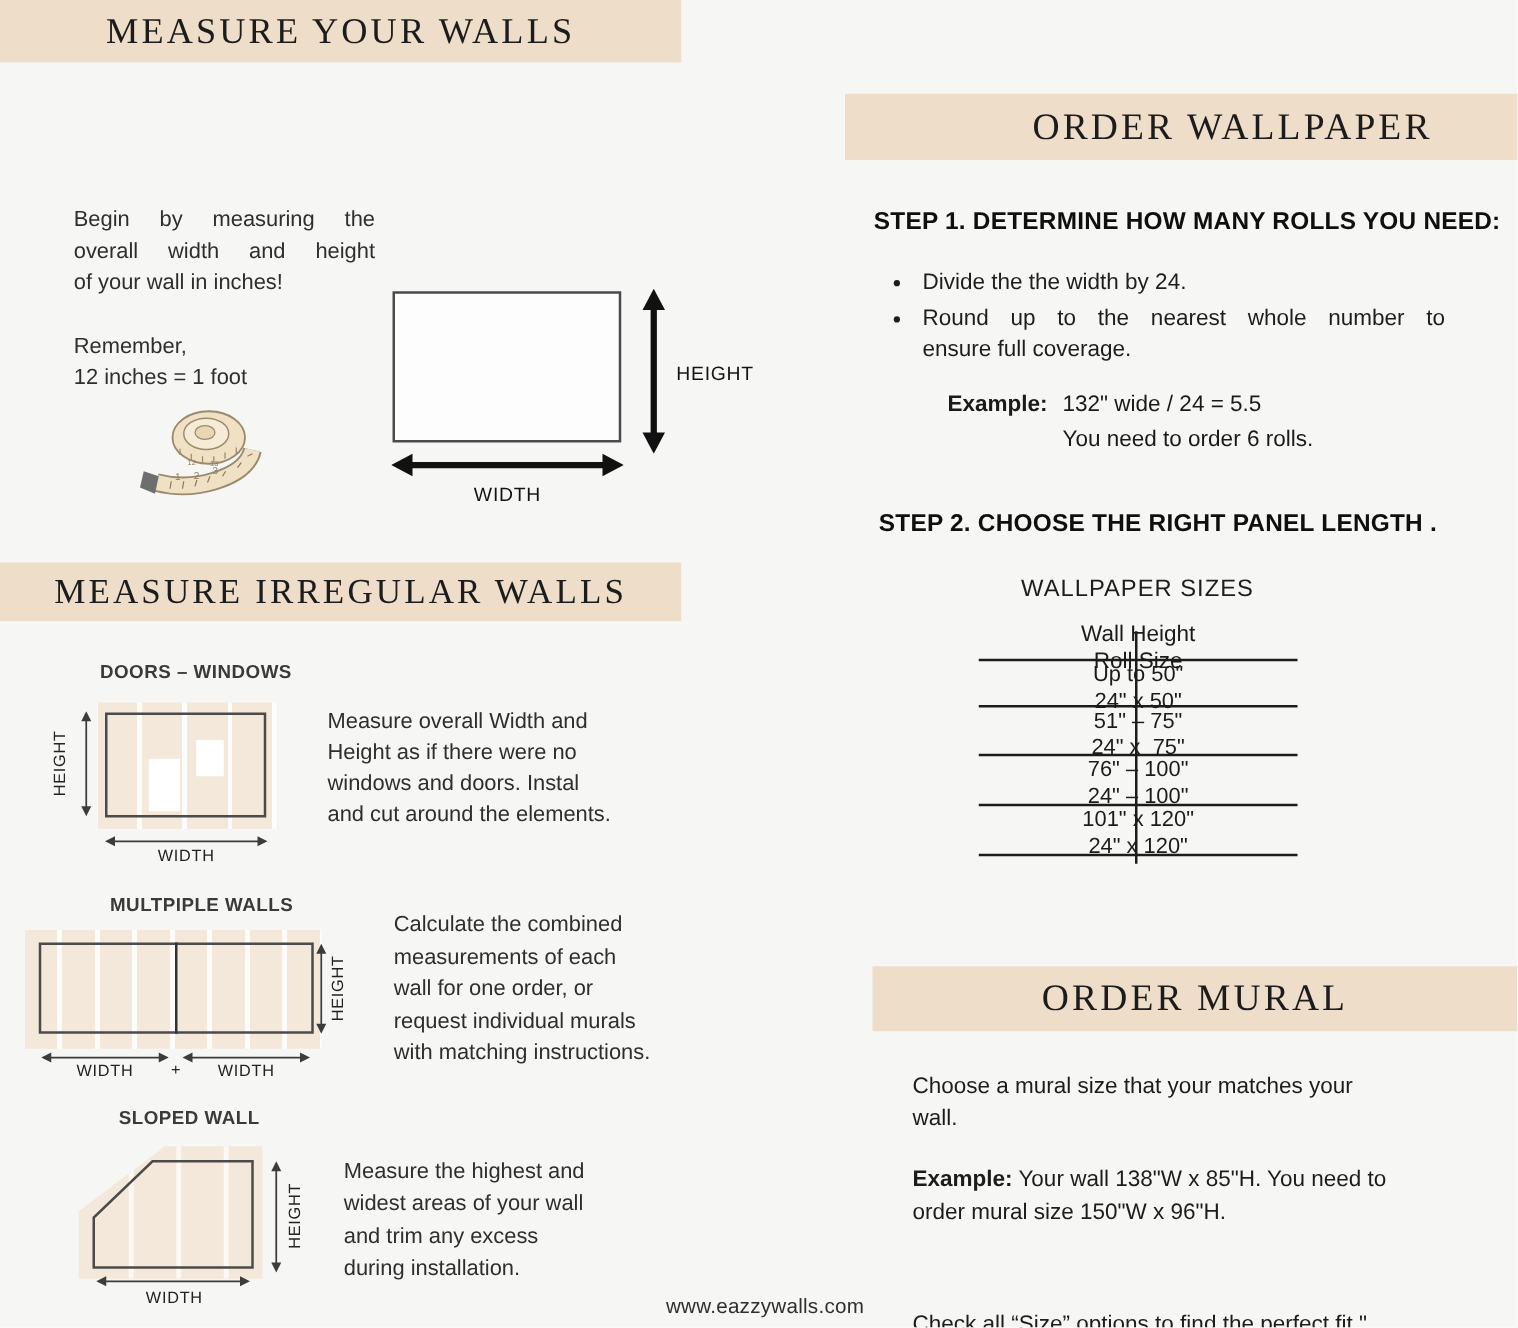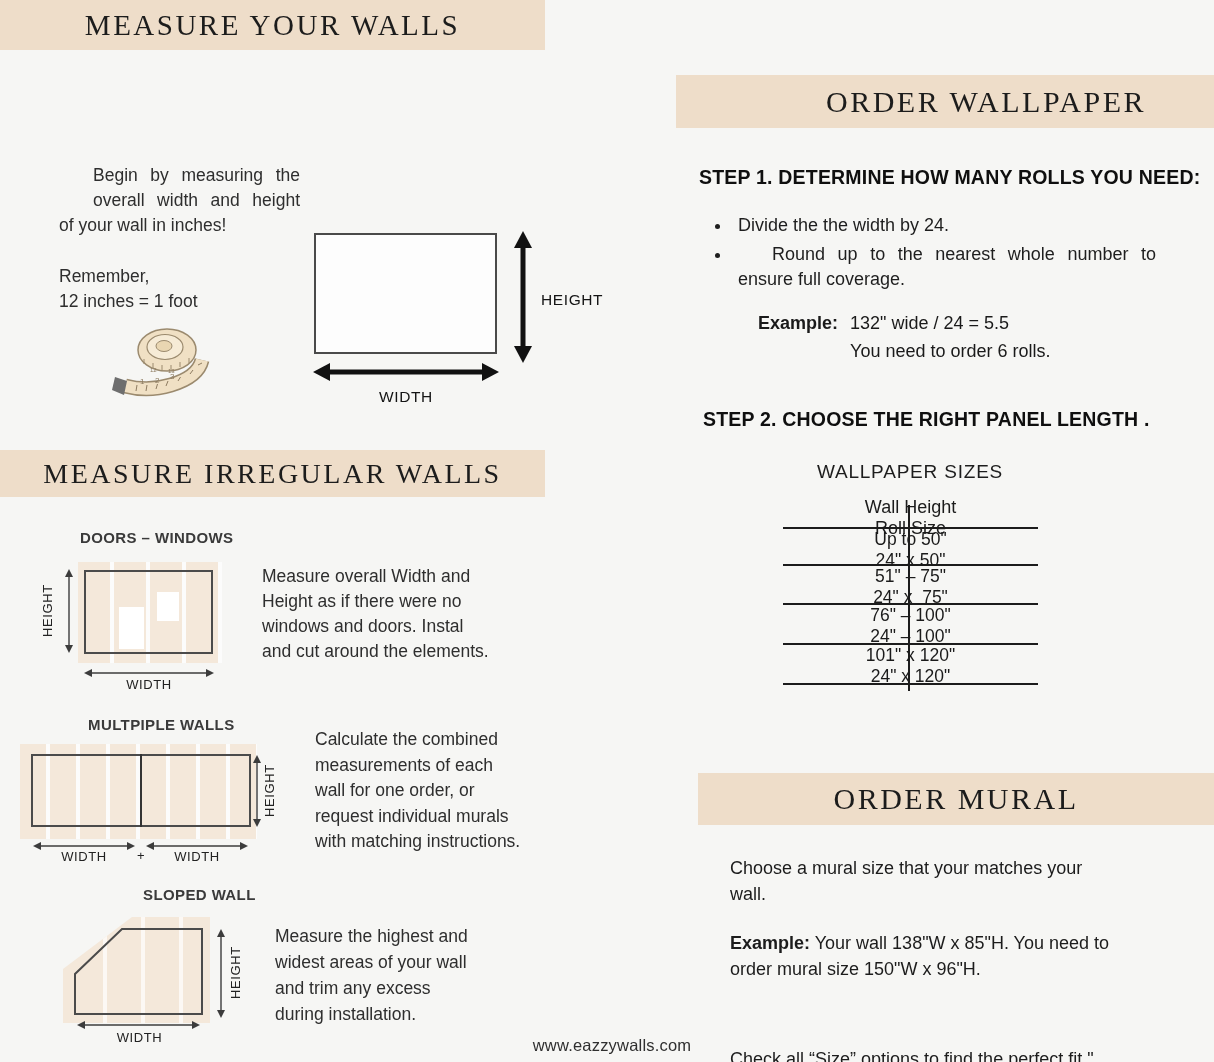--- a/index.html
+++ b/index.html
@@ -11,21 +11,21 @@
   .abs{position:absolute;}
   .banner{
     position:absolute;background:var(--banner,#eeddc9);
     display:flex;align-items:center;justify-content:center;
   }
   .banner-title{
     font-family:"Liberation Serif", serif;font-weight:400;color:#1c1c1c;
     letter-spacing:2.5px;white-space:nowrap;
   }
   .body-text{font-size:17.5px;line-height:1.44;color:#2e2e2e;}
-  .jl{text-align:justify;text-align-last:justify;margin-left:34px;}
+  .jl{text-align:justify;text-align-last:justify;}
   .bold-label{font-weight:bold;font-size:15px;letter-spacing:0.4px;color:#3a3a3a;white-space:nowrap;}
   .step-heading{font-weight:bold;font-size:19.5px;color:#0f0f0f;white-space:nowrap;letter-spacing:0.2px;}
   .dim-label{font-size:13px;letter-spacing:0.6px;color:#222;white-space:nowrap;}
   .dim-label-lg{font-size:15.5px;letter-spacing:0.6px;color:#141414;white-space:nowrap;}
   .vlabel{
     writing-mode:vertical-rl;transform:rotate(180deg);
     font-size:13px;letter-spacing:0.6px;color:#222;
     display:flex;align-items:center;justify-content:center;
   }
   .wall-rect{border:2px solid #4a4a4a;background:#fdfdfd;}
@@ -156,21 +156,21 @@
   <div class="abs dim-label" style="left:134px;top:848px;width:14px;text-align:center;">+</div>
   <div class="abs dim-label" style="left:146px;top:849px;width:102px;text-align:center;">WIDTH</div>
   <div class="abs body-text" style="left:315px;top:727px;width:240px;line-height:1.46;">
     <div>Calculate the combined</div>
     <div>measurements of each</div>
     <div>wall for one order, or</div>
     <div>request individual murals</div>
     <div>with matching instructions.</div>
   </div>
 
-  <div class="abs bold-label" style="left:95px;top:886px;margin-left:48px;">SLOPED WALL</div>
+  <div class="abs bold-label" style="left:95px;top:886px;">SLOPED WALL</div>
   <svg class="abs" style="left:55px;top:908px;" width="180" height="124" viewBox="0 0 180 124">
     <defs>
       <clipPath id="slopeClip">
           <polygon points="77,9 155,9 155,115 8,115 8,61"></polygon>
         </clipPath>
     </defs>
     <polygon points="77,9 155,9 155,115 8,115 8,61" fill="#f4e8da"></polygon>
     <g clip-path="url(#slopeClip)" stroke="rgba(255,255,255,0.7)" stroke-width="4">
       <line x1="50" y1="0" x2="50" y2="124"></line>
       <line x1="88" y1="0" x2="88" y2="124"></line>

